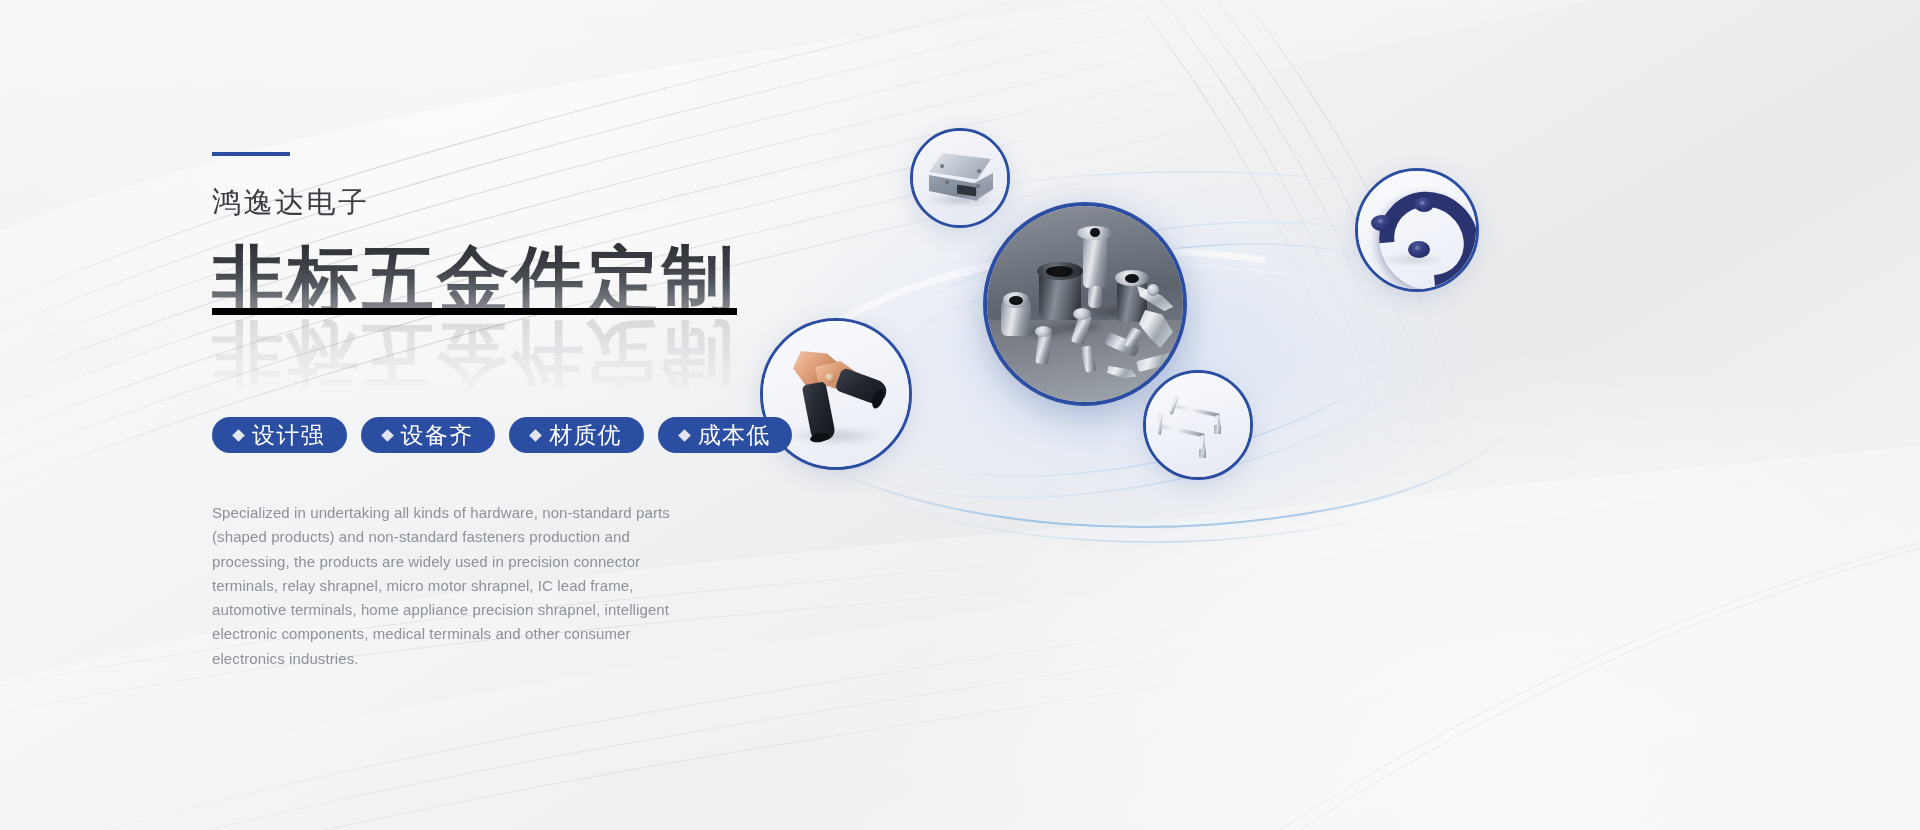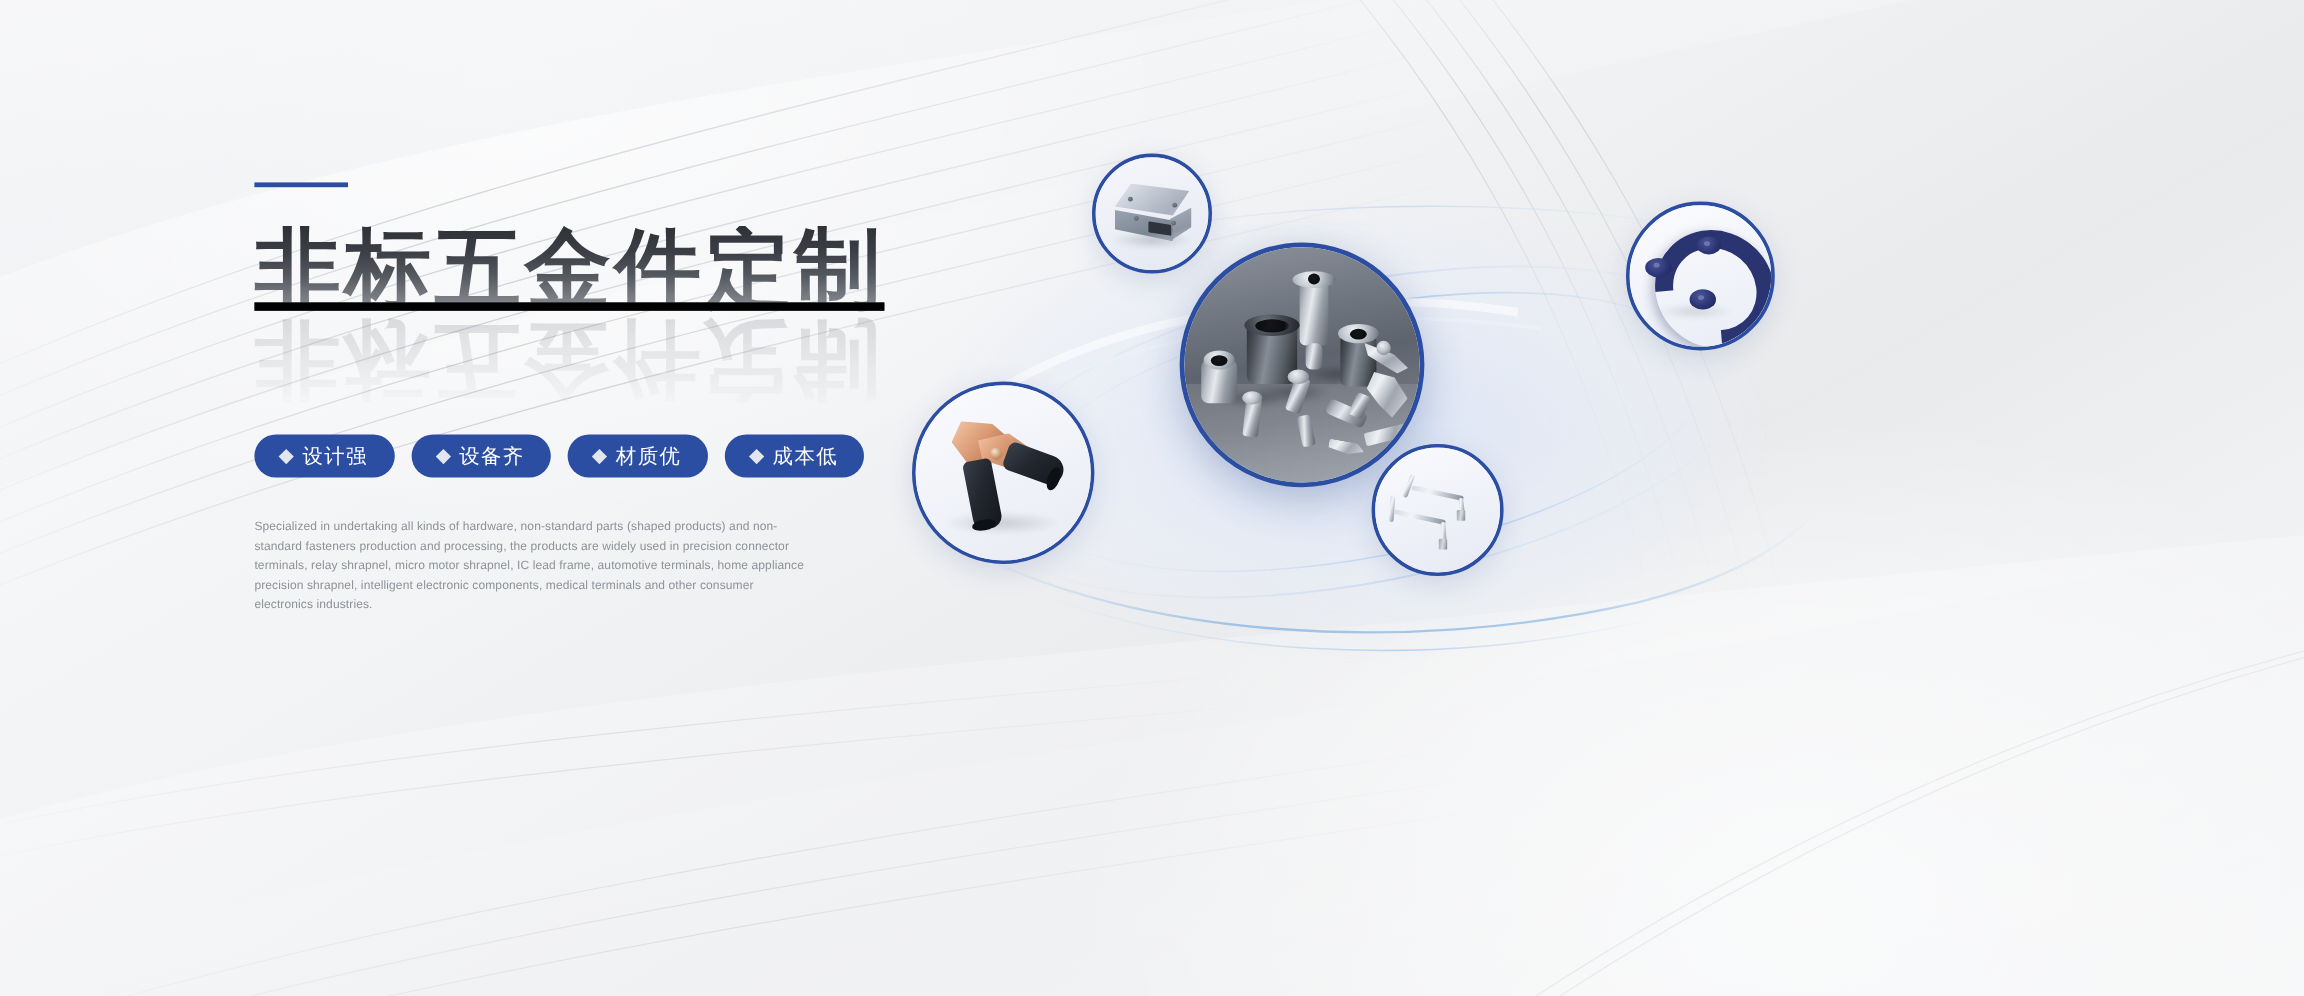--- a/index.html
+++ b/index.html
@@ -91,36 +91,36 @@
 
   .pill {
     display: flex;
     align-items: center;
     gap: 9px;
     background: #2b4ea2;
     color: #ffffff;
     border-radius: 40px;
     padding: 0 22px;
     height: 36px;
-    font-size: 17px;
+    font-size: 23px;
     letter-spacing: 1.2px;
     white-space: nowrap;
     cursor: pointer;
   }
   .pill .diamond {
     width: 9px; height: 9px;
     background: #e3e6ee;
     transform: rotate(45deg);
     flex: 0 0 auto;
   }
 
   .desc {
-    margin-top: 34px;
+    margin-top: 48px;
     width: 462px;
-    font-size: 10px;
+    font-size: 15px;
     line-height: 1.62;
     color: #8d9198;
     letter-spacing: 0.1px;
   }
 
   
   .visual {
     position: absolute;
     left: 745px;
     top: 110px;
@@ -301,20 +301,21 @@
     <g fill="none" stroke="#d9dce1" stroke-width="1" opacity="0.5">
       <path d="M 1280 830 C 1480 700, 1700 600, 1930 540"></path>
       <path d="M 1300 830 C 1500 700, 1720 600, 1950 540"></path>
     </g>
   </svg>
 
   <div class="left-content">
 
     <div class="accent-bar"></div>
 
+    <div class="brand-name">鸿逸达电子</div>
 
     <div class="headline-wrap">
       <h1 class="headline">非标五金件定制</h1>
       <div class="headline-reflection">非标五金件定制</div>
     </div>
 
     <div class="pill-row">
       <div class="pill">
         <span class="diamond"></span>
         <span>设计强</span>

